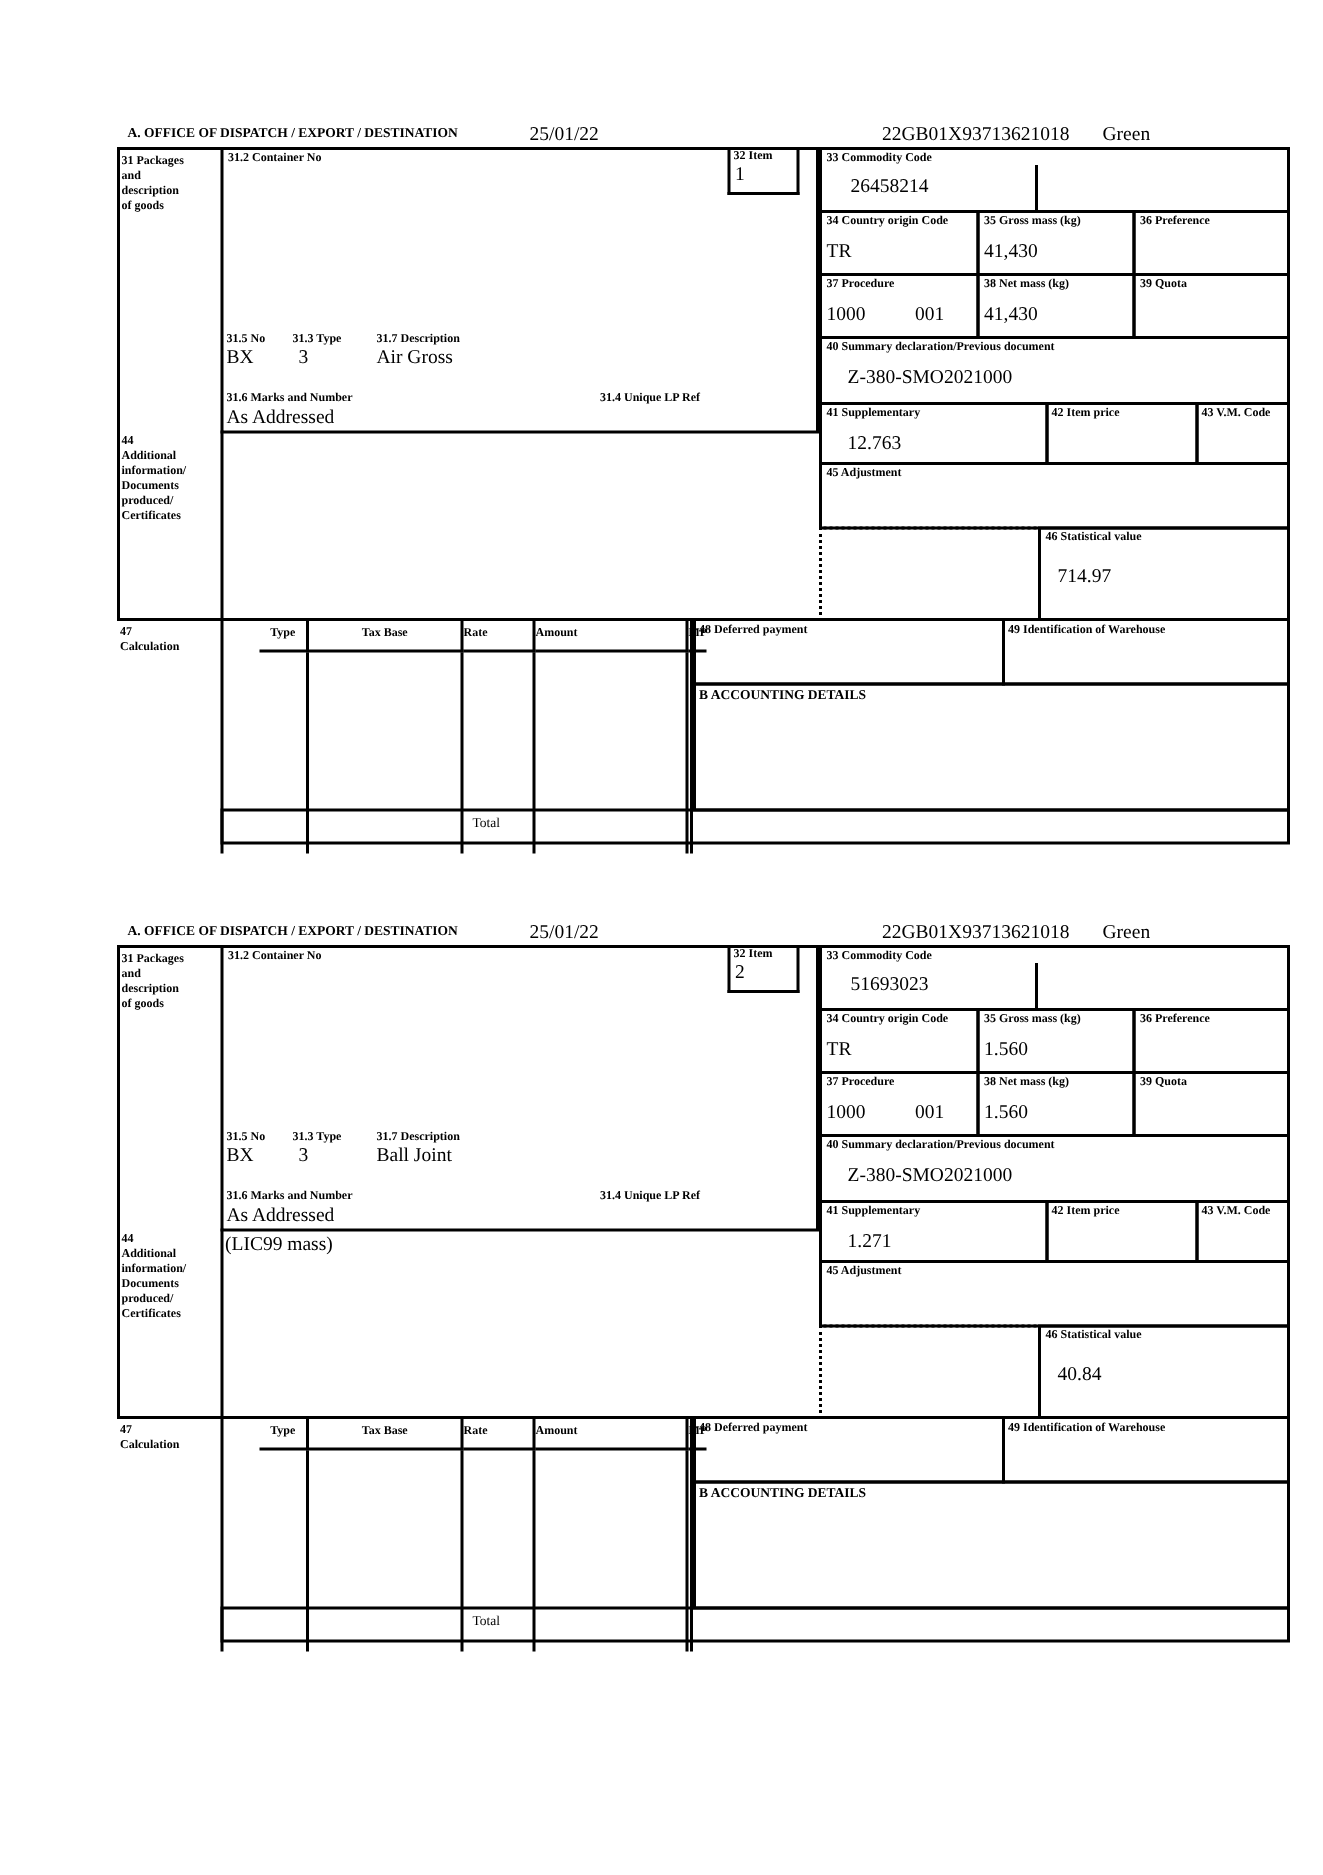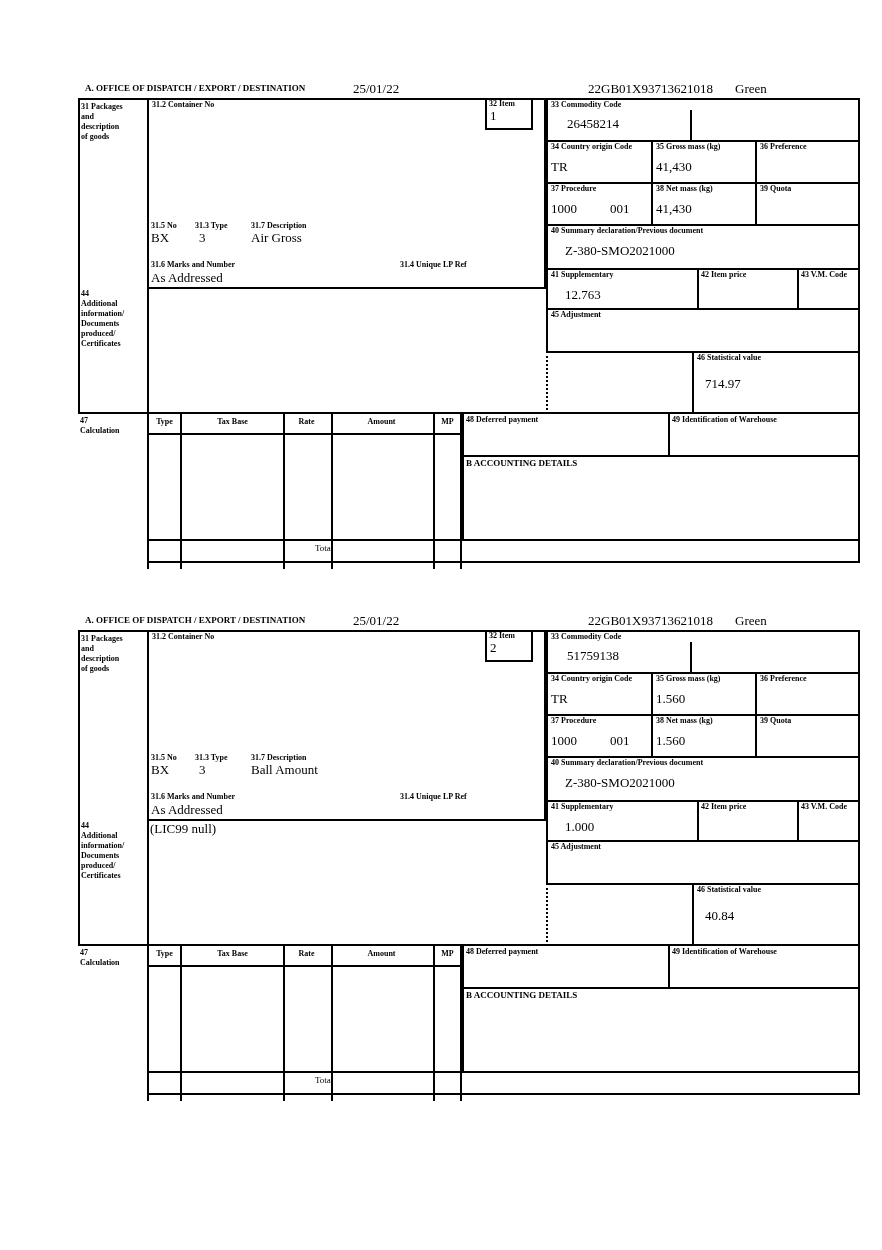--- a/index.html
+++ b/index.html
@@ -6,24 +6,24 @@
   html,body { background:#ffffff; }
   body { width:882px; height:1250px; position:relative; font-family:"Liberation Serif", serif; color:#000; overflow:hidden; }
   .sec { position:absolute; left:0; width:882px; height:482px; }
   .lbl { position:absolute; font-size:8px; font-weight:bold; white-space:nowrap; line-height:1.1; }
   .val { position:absolute; font-size:13px; white-space:nowrap; line-height:1.1; }
   .box { position:absolute; border:2px solid #000; }
   .fill { position:absolute; background:#000; }
   .ml { white-space:pre-line; line-height:1.25; }
   .calcgrid { position:absolute; left:147px; top:330px; width:315px; height:157px;
               border:2px solid #000; border-bottom:none;
-              display:grid; grid-template-columns:33px 103px 48px 102px 1fr; grid-template-rows:21px 1fr; }
+              display:grid; grid-template-columns:33px 103px 48px 102px 1fr; grid-template-rows:21px 1fr;padding-left:24px; }
   .calcgrid .hc { border-bottom:2px solid #000; font-size:8px; font-weight:bold; padding-top:3px; }
   .calcgrid .rb { border-right:2px solid #000; }
-  .tc { text-align:center; } .tr { text-align:center; padding-right:3px; }
+  .tc { text-align:center; } .tr { text-align:left; padding-right:3px; }
 </style>
 </head>
 <body>
 
 <div class="sec" id="sec0" style="top:82px">
 
   <div class="lbl" style="left:85px;top:2px;font-size:9px">A.  OFFICE OF DISPATCH / EXPORT / DESTINATION</div>
   <div class="val" style="left:353px;top:0px">25/01/22</div>
   <div class="val" style="left:588px;top:0px">22GB01X93713621018</div>
   <div class="val" style="left:735px;top:0px">Green</div>
@@ -161,21 +161,21 @@
   <div class="box" style="left:147px;top:16px;width:399px;height:191px"></div>
   <div class="lbl" style="left:152px;top:19px">31.2 Container No</div>
   <div class="val" style="left:160px;top:32px"></div>
 
   <div class="box" style="left:485px;top:16px;width:48px;height:32px;border-top:none"></div>
   <div class="lbl" style="left:489px;top:18px">32 Item</div>
   <div class="val" style="left:490px;top:27px">2</div>
 
   <div class="box" style="left:546px;top:16px;width:314px;height:44px"></div>
   <div class="lbl" style="left:551px;top:19px">33 Commodity Code</div>
-  <div class="val" style="left:567px;top:35px">51759138</div>
+  <div class="val" style="left:567px;top:35px">51693023</div>
   <div class="fill" style="left:690px;top:28px;width:2px;height:30px"></div>
 
   <div class="box" style="left:546px;top:58px;width:107px;height:44px"></div>
   <div class="lbl" style="left:551px;top:61px">34 Country origin Code</div>
   <div class="val" style="left:551px;top:78px">TR</div>
   <div class="box" style="left:651px;top:58px;width:106px;height:44px"></div>
   <div class="lbl" style="left:656px;top:61px">35 Gross mass (kg)</div>
   <div class="val" style="left:656px;top:78px">1.560</div>
   <div class="box" style="left:755px;top:58px;width:105px;height:44px"></div>
   <div class="lbl" style="left:760px;top:61px">36 Preference</div>
@@ -190,49 +190,49 @@
   <div class="val" style="left:656px;top:120px">1.560</div>
   <div class="box" style="left:755px;top:100px;width:105px;height:44px"></div>
   <div class="lbl" style="left:760px;top:103px">39 Quota</div>
   <div class="val" style="left:760px;top:120px"></div>
 
   <div class="lbl" style="left:151px;top:140px">31.5 No</div>
   <div class="lbl" style="left:195px;top:140px">31.3 Type</div>
   <div class="lbl" style="left:251px;top:140px">31.7 Description</div>
   <div class="val" style="left:151px;top:149px">BX</div>
   <div class="val" style="left:199px;top:149px">3</div>
-  <div class="val" style="left:251px;top:149px">Ball Amount</div>
+  <div class="val" style="left:251px;top:149px">Ball Joint</div>
 
   <div class="lbl" style="left:151px;top:179px">31.6 Marks and Number</div>
   <div class="lbl" style="left:400px;top:179px">31.4 Unique LP Ref</div>
   <div class="val" style="left:151px;top:189px">As Addressed</div>
   <div class="val" style="left:400px;top:189px"></div>
 
   <div class="box" style="left:546px;top:142px;width:314px;height:46px"></div>
   <div class="lbl" style="left:551px;top:145px">40 Summary declaration/Previous document</div>
   <div class="val" style="left:565px;top:162px">Z-380-SMO2021000</div>
 
   <div class="box" style="left:546px;top:186px;width:153px;height:42px"></div>
   <div class="lbl" style="left:551px;top:189px">41 Supplementary</div>
-  <div class="val" style="left:565px;top:206px">1.000</div>
+  <div class="val" style="left:565px;top:206px">1.271</div>
   <div class="box" style="left:697px;top:186px;width:102px;height:42px"></div>
   <div class="lbl" style="left:701px;top:189px">42 Item price</div>
   <div class="val" style="left:701px;top:206px"></div>
   <div class="box" style="left:797px;top:186px;width:63px;height:42px"></div>
   <div class="lbl" style="left:801px;top:189px">43 V.M. Code</div>
   <div class="val" style="left:801px;top:206px"></div>
 
   <div class="box" style="left:147px;top:205px;width:399px;height:127px;border-top:none;border-right:none;border-bottom:none"></div>
   <div class="lbl ml" style="left:81px;top:207px;width:64px">44
 Additional
 information/
 Documents
 produced/
 Certificates</div>
-  <div class="val" style="left:150px;top:208px">(LIC99 null)</div>
+  <div class="val" style="left:150px;top:208px">(LIC99 mass)</div>
 
   <div class="box" style="left:546px;top:226px;width:314px;height:45px"></div>
   <div class="lbl" style="left:551px;top:229px">45 Adjustment</div>
   <div class="val" style="left:551px;top:246px"></div>
 
   <div style="position:absolute;left:546px;top:269px;width:148px;height:63px;border-top:2px dotted #000;border-left:2px dotted #000"></div>
   <div class="box" style="left:692px;top:269px;width:168px;height:63px"></div>
   <div class="lbl" style="left:697px;top:272px">46 Statistical value</div>
   <div class="val" style="left:705px;top:295px">40.84</div>
 

